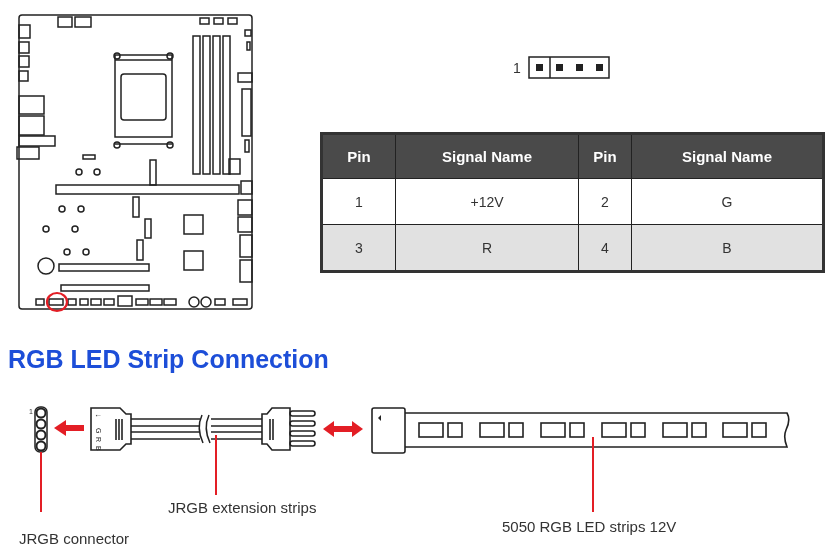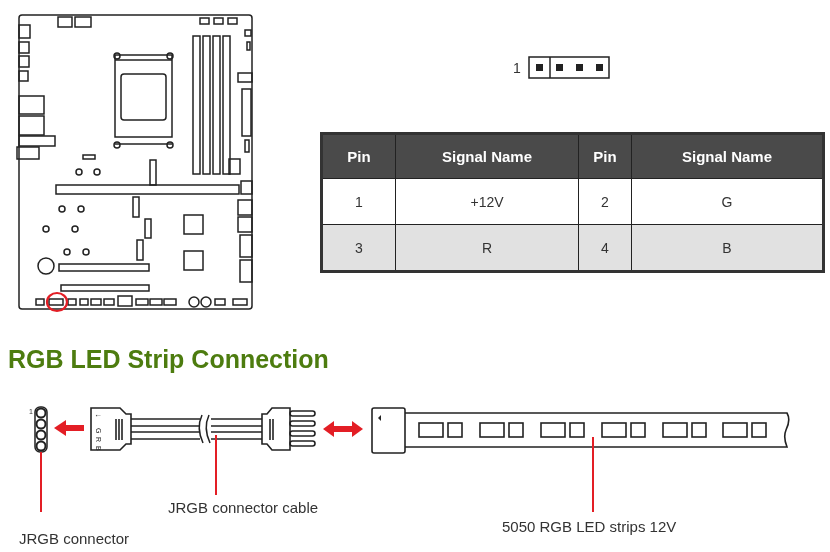--- a/index.html
+++ b/index.html
@@ -5,21 +5,21 @@
   html, body { margin:0; padding:0; background:#ffffff; }
   body { width:830px; height:552px; position:relative; overflow:hidden; font-family:"Liberation Sans", sans-serif; color:#222; }
   .abs { position:absolute; }
   .board { left:0; top:0; width:270px; height:320px; }
   .pinheader { left:510px; top:55px; width:110px; height:30px; }
   .pin1-label { left:513px; top:60px; font-size:14px; color:#333; }
   table.pins { position:absolute; left:320px; top:132px; width:505px; border-collapse:collapse; border:3px solid #333; }
   table.pins th { background:#4a4a4a; color:#fff; font-weight:bold; font-size:15px; height:41px; border:1.5px solid #222; }
   table.pins td { text-align:center; font-size:14px; height:43px; border:1.5px solid #222; color:#333; }
   table.pins tr.alt td { background:#e1e1e1; }
-  .section-title { left:8px; top:345px; font-size:25px; font-weight:bold; color:#4d7c0f; }
+  .section-title { left:8px; top:345px; font-size:25px; font-weight:bold; color:#1d4ed8; }
   .diagram { left:0; top:390px; width:830px; height:162px; }
   .lbl { font-size:15px; color:#333; }
 </style>
 </head>
 <body>
 
 <svg class="abs board" viewBox="0 0 270 320" width="270" height="320">
   <g fill="none" stroke="#222" stroke-width="1.5">
     <rect x="19" y="15" width="233" height="294" rx="3"></rect>
 
@@ -209,14 +209,14 @@
       <rect x="752" y="33" width="14" height="14"></rect>
   </g>
   <polygon points="381,25 381,31 378,28" fill="#222"></polygon>
 
   <line x1="41" y1="62" x2="41" y2="122" stroke="#e31e25" stroke-width="2"></line>
   <line x1="216" y1="45" x2="216" y2="105" stroke="#e31e25" stroke-width="2"></line>
   <line x1="593" y1="47" x2="593" y2="122" stroke="#e31e25" stroke-width="2"></line>
 </svg>
 
 <div class="abs lbl" style="left:19px; top:530px;">JRGB connector</div>
-<div class="abs lbl" style="left:168px; top:499px;">JRGB connector cable</div>
+<div class="abs lbl" style="left:168px; top:499px;">JRGB extension strips</div>
 <div class="abs lbl" style="left:502px; top:518px;text-align:center;">5050 RGB LED strips 12V</div>
 
 </body></html>

